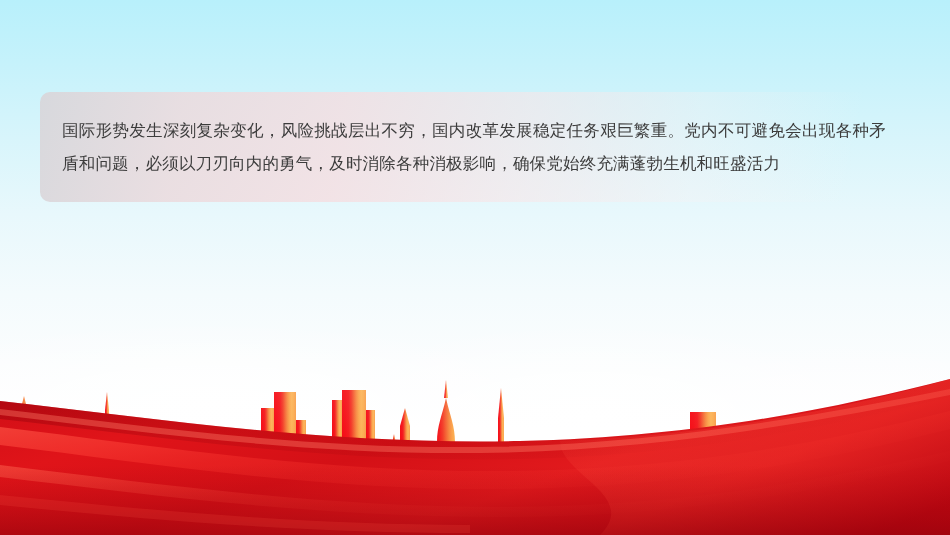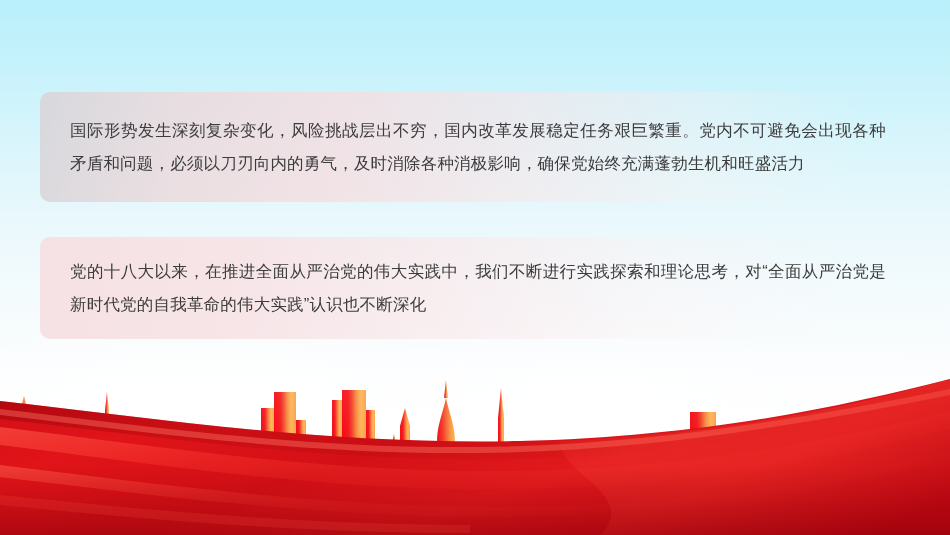--- a/index.html
+++ b/index.html
@@ -46,21 +46,21 @@
 
   
   .card{
     position:absolute;
     border-radius:10px;
     display:flex;
     align-items:center;
   }
   .card .inner{
     width:100%;
-    padding:0 34px 0 30px;
+    padding:0 34px 0 22px;
   }
   .card p{
     color:#3c3c3c;
     font-size:16.5px;
     line-height:33px;
     letter-spacing:.2px;
     text-align:justify;
     text-justify:inter-ideograph;
   }
 
@@ -264,19 +264,14 @@
 
     <path d="M0,150 C140,164 300,180 470,180 L470,188 C300,188 140,174 0,160 Z" fill="#ff5c49" opacity="0.16"></path>
   </svg>
 
   <div class="card" id="card-1">
     <div class="inner">
       <p>国际形势发生深刻复杂变化，风险挑战层出不穷，国内改革发展稳定任务艰巨繁重。党内不可避免会出现各种矛盾和问题，必须以刀刃向内的勇气，及时消除各种消极影响，确保党始终充满蓬勃生机和旺盛活力</p>
     </div>
   </div>
 
-  <div class="card" id="card-2">
-    <div class="inner">
-      <p>党的十八大以来，在推进全面从严治党的伟大实践中，我们不断进行实践探索和理论思考，对“全面从严治党是新时代党的自我革命的伟大实践”认识也不断深化</p>
-    </div>
-  </div>
 
 </div>
 
 </body></html>

